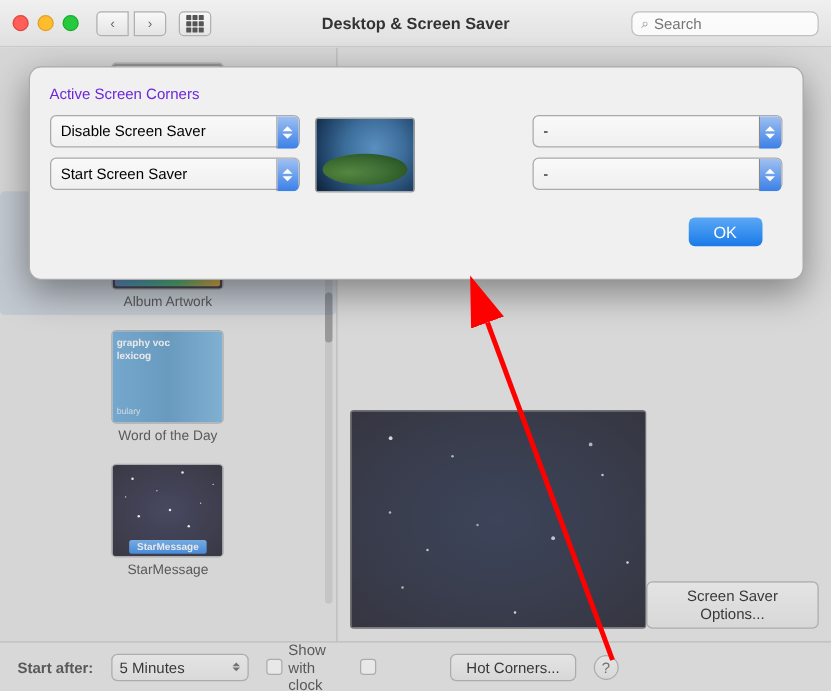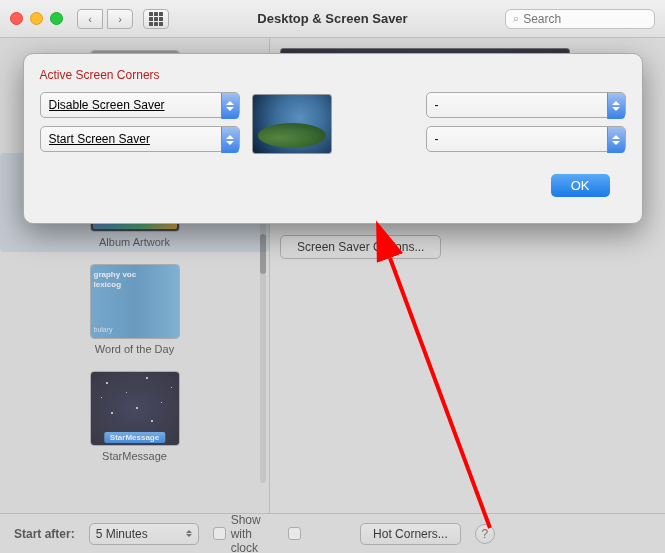--- a/index.html
+++ b/index.html
@@ -128,37 +128,36 @@
       border-radius: 10px;
       box-shadow: 0 10px 30px rgba(0,0,0,0.4);
       margin: 15px auto 0;
       width: 620px;
       overflow: hidden;
     }
 
     .modal-header {
       padding: 14px 16px 10px;
       font-size: 12px;
-      color: #b91c1c;
+      color: #6d28d9;
       font-weight: 500;
     }
 
     .modal-body {
       padding: 0 16px 14px;
       display: flex;
       gap: 12px;
       align-items: flex-start;
     }
 
     
     .corner-dropdowns {
       display: flex;
       flex-direction: column;
       gap: 8px;
-      text-decoration: underline;
     }
 
     .mac-select {
       display: flex;
       align-items: center;
       width: 200px;
       height: 26px;
       background: linear-gradient(to bottom, #f9f9f9, #f0f0f0);
       border: 1px solid #aaa;
       border-radius: 5px;
@@ -424,22 +423,22 @@
       background: rgba(0,0,0,0.3);
       border-radius: 3px;
       position: absolute;
       top: 40%;
     }
 
     
     .preview-area {
       flex: 1;
       display: flex;
-      flex-direction: column;
-      align-items: flex-start;
+      flex-direction: row;
+      align-items: flex-end;
       padding: 10px;
     }
     .preview-screen {
       width: 290px;
       height: 175px;
       background: radial-gradient(ellipse at center, #0a1535 0%, #050a20 60%, #000010 100%);
       border: 1px solid #555;
       border-radius: 3px;
       position: relative;
       overflow: hidden;

